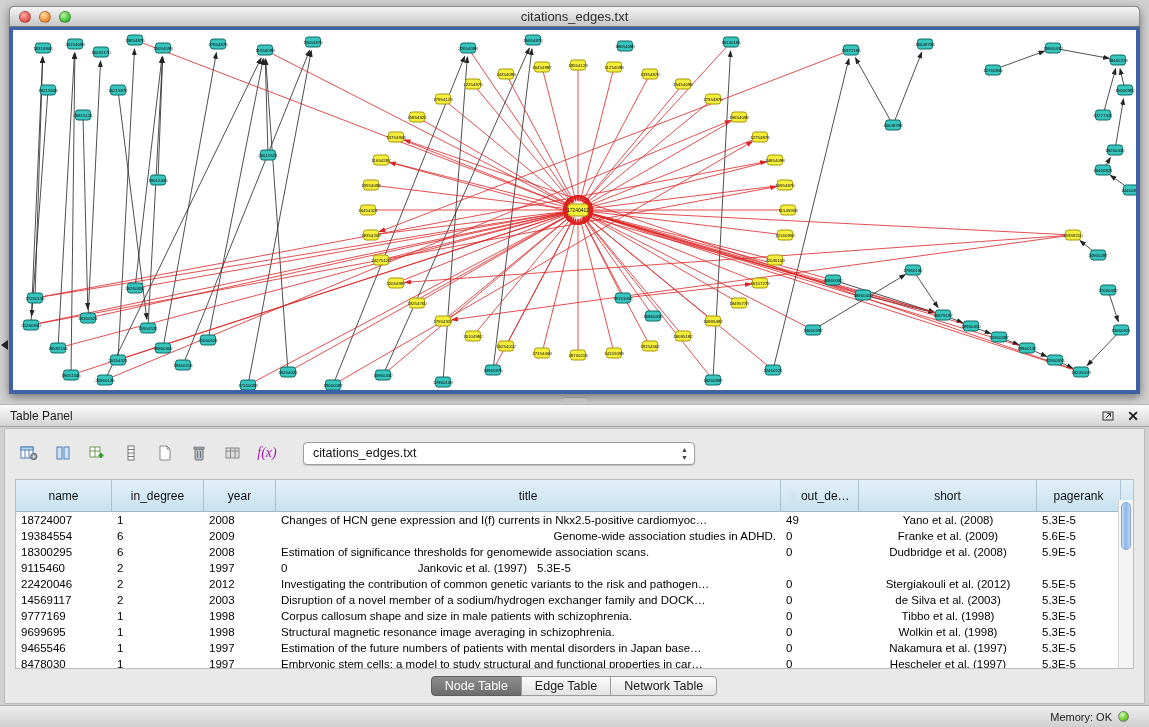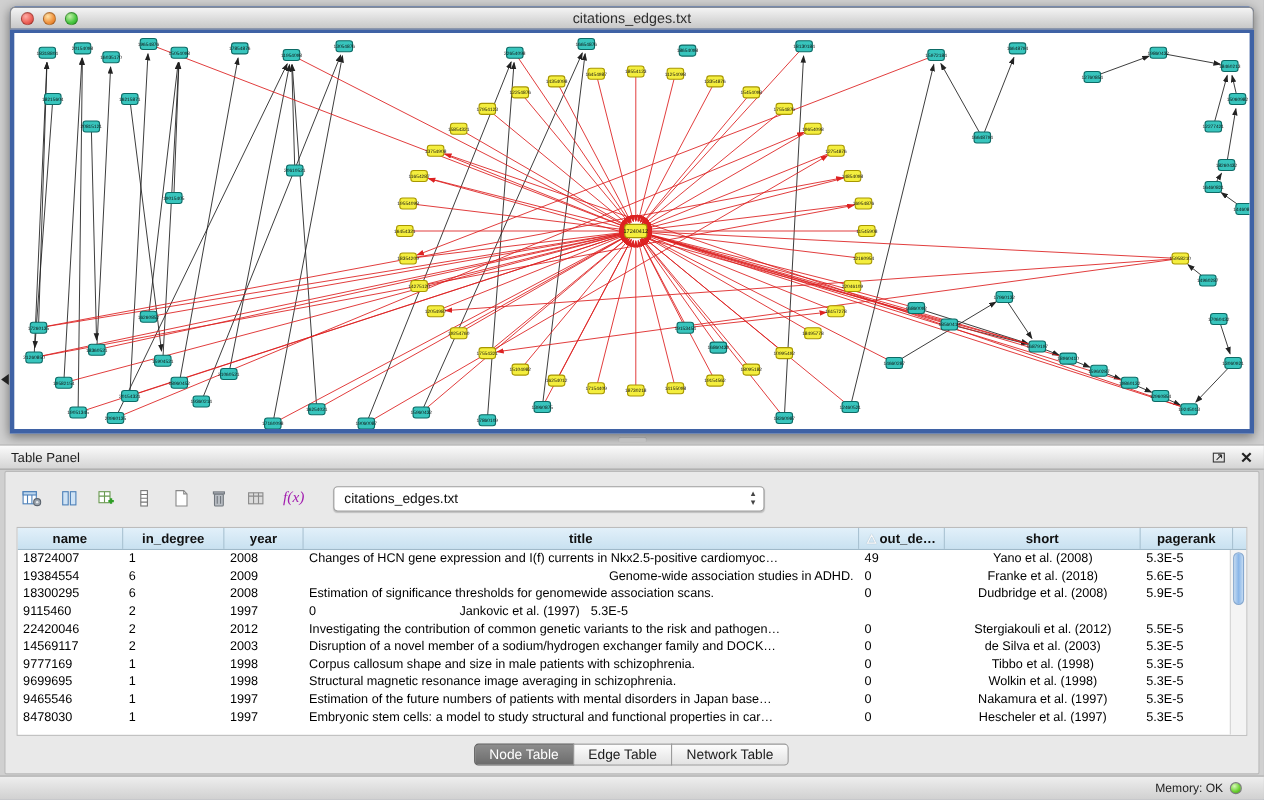--- a/index.html
+++ b/index.html
@@ -44,22 +44,22 @@
   .fx { font-family:"Liberation Serif", serif; font-style:italic; font-size:14px; color:#a21caf; }
   .combo { margin-left:16px; width:392px; height:23px; background:#fff; border:1px solid #9f9f9f;
     border-radius:4px; display:flex; align-items:center; font-size:12.5px; color:#111;
     padding-left:9px; position:relative; box-shadow:0 1px 1px rgba(0,0,0,.18); }
   .combo-arrows { position:absolute; right:6px; top:3px; display:flex; flex-direction:column;
     font-size:7px; line-height:8px; color:#444; }
 
   
   .table-wrap { position:absolute; left:10px; right:10px; top:50px; height:190px;
     background:#fff; border:1px solid #bcbcbc; overflow:hidden; }
-  .thead { display:flex; height:20px; background:linear-gradient(#e2f0fa,#c8e1f0);
-    border-bottom:1px solid #9fb9c9;font-weight:bold; }
+  .thead { display:flex; height:32px; background:linear-gradient(#e2f0fa,#c8e1f0);
+    border-bottom:1px solid #9fb9c9; }
   .th { border-right:1px solid #a9c2d2; display:flex; align-items:center; justify-content:center;
     font-size:12px; color:#111; gap:3px; overflow:hidden; white-space:nowrap; }
   .th .sortg { color:#fafafa; text-shadow:0 0 1px #8aa5b8; font-size:11px; }
   .tr { display:flex; height:16px; align-items:center; }
   .td { padding:0 5px; font-size:11.5px; color:#000; white-space:nowrap; overflow:hidden; }
   .vscroll { position:absolute; top:20px; right:0; width:15px; bottom:0; background:#f4f4f4;
     border-left:1px solid #d4d4d4; }
   .vthumb { position:absolute; top:2px; left:2px; width:10px; height:48px; border-radius:6px;
     background:linear-gradient(90deg,#c3daf2,#8ab6e8 50%,#c3daf2); border:1px solid #86a8cf; }
 
@@ -548,21 +548,21 @@
             <div class="td" style="width: 78px; text-align: left;">49</div>
             <div class="td" style="width: 178px; text-align: center;">Yano et al. (2008)</div>
             <div class="td" style="width: 84px; text-align: left;">5.3E-5</div>
           </div>
           <div class="tr">
             <div class="td" style="width: 96px; text-align: left;">19384554</div>
             <div class="td" style="width: 92px; text-align: left;">6</div>
             <div class="td" style="width: 72px; text-align: left;">2009</div>
             <div class="td" style="width: 505px; text-align: right;">Genome-wide association studies in ADHD.</div>
             <div class="td" style="width: 78px; text-align: left;">0</div>
-            <div class="td" style="width: 178px; text-align: center;">Franke et al. (2018)</div>
+            <div class="td" style="width: 178px; text-align: center;">Franke et al. (2009)</div>
             <div class="td" style="width: 84px; text-align: left;">5.6E-5</div>
           </div>
           <div class="tr">
             <div class="td" style="width: 96px; text-align: left;">18300295</div>
             <div class="td" style="width: 92px; text-align: left;">6</div>
             <div class="td" style="width: 72px; text-align: left;">2008</div>
             <div class="td" style="width: 505px; text-align: left;">Estimation of significance thresholds for genomewide association scans.</div>
             <div class="td" style="width: 78px; text-align: left;">0</div>
             <div class="td" style="width: 178px; text-align: center;">Dudbridge et al. (2008)</div>
             <div class="td" style="width: 84px; text-align: left;">5.9E-5</div>

